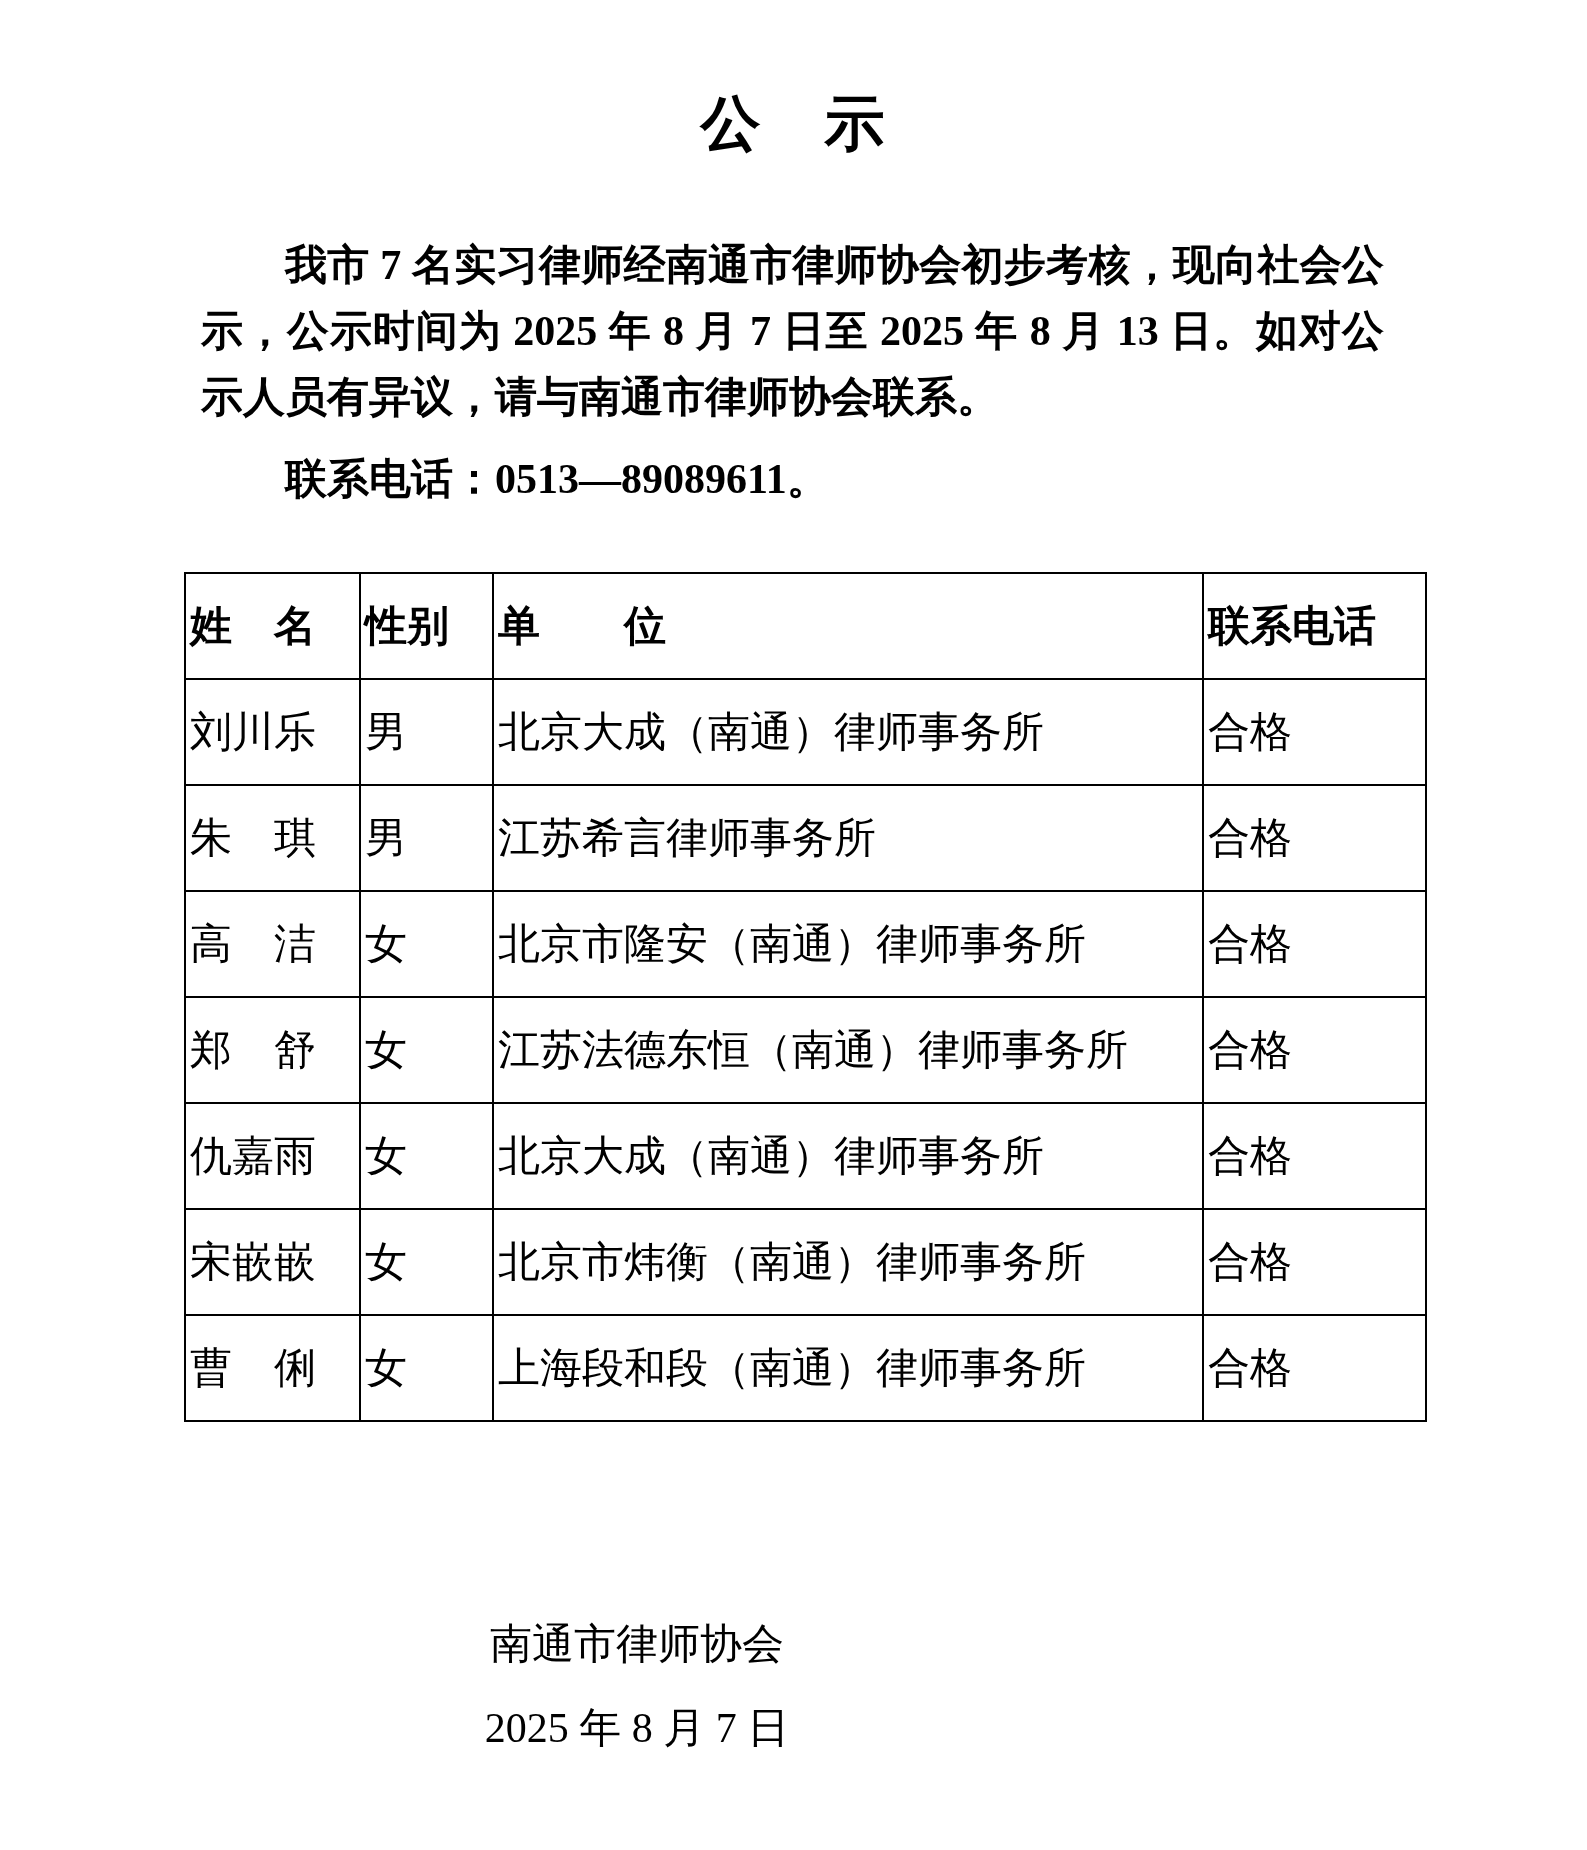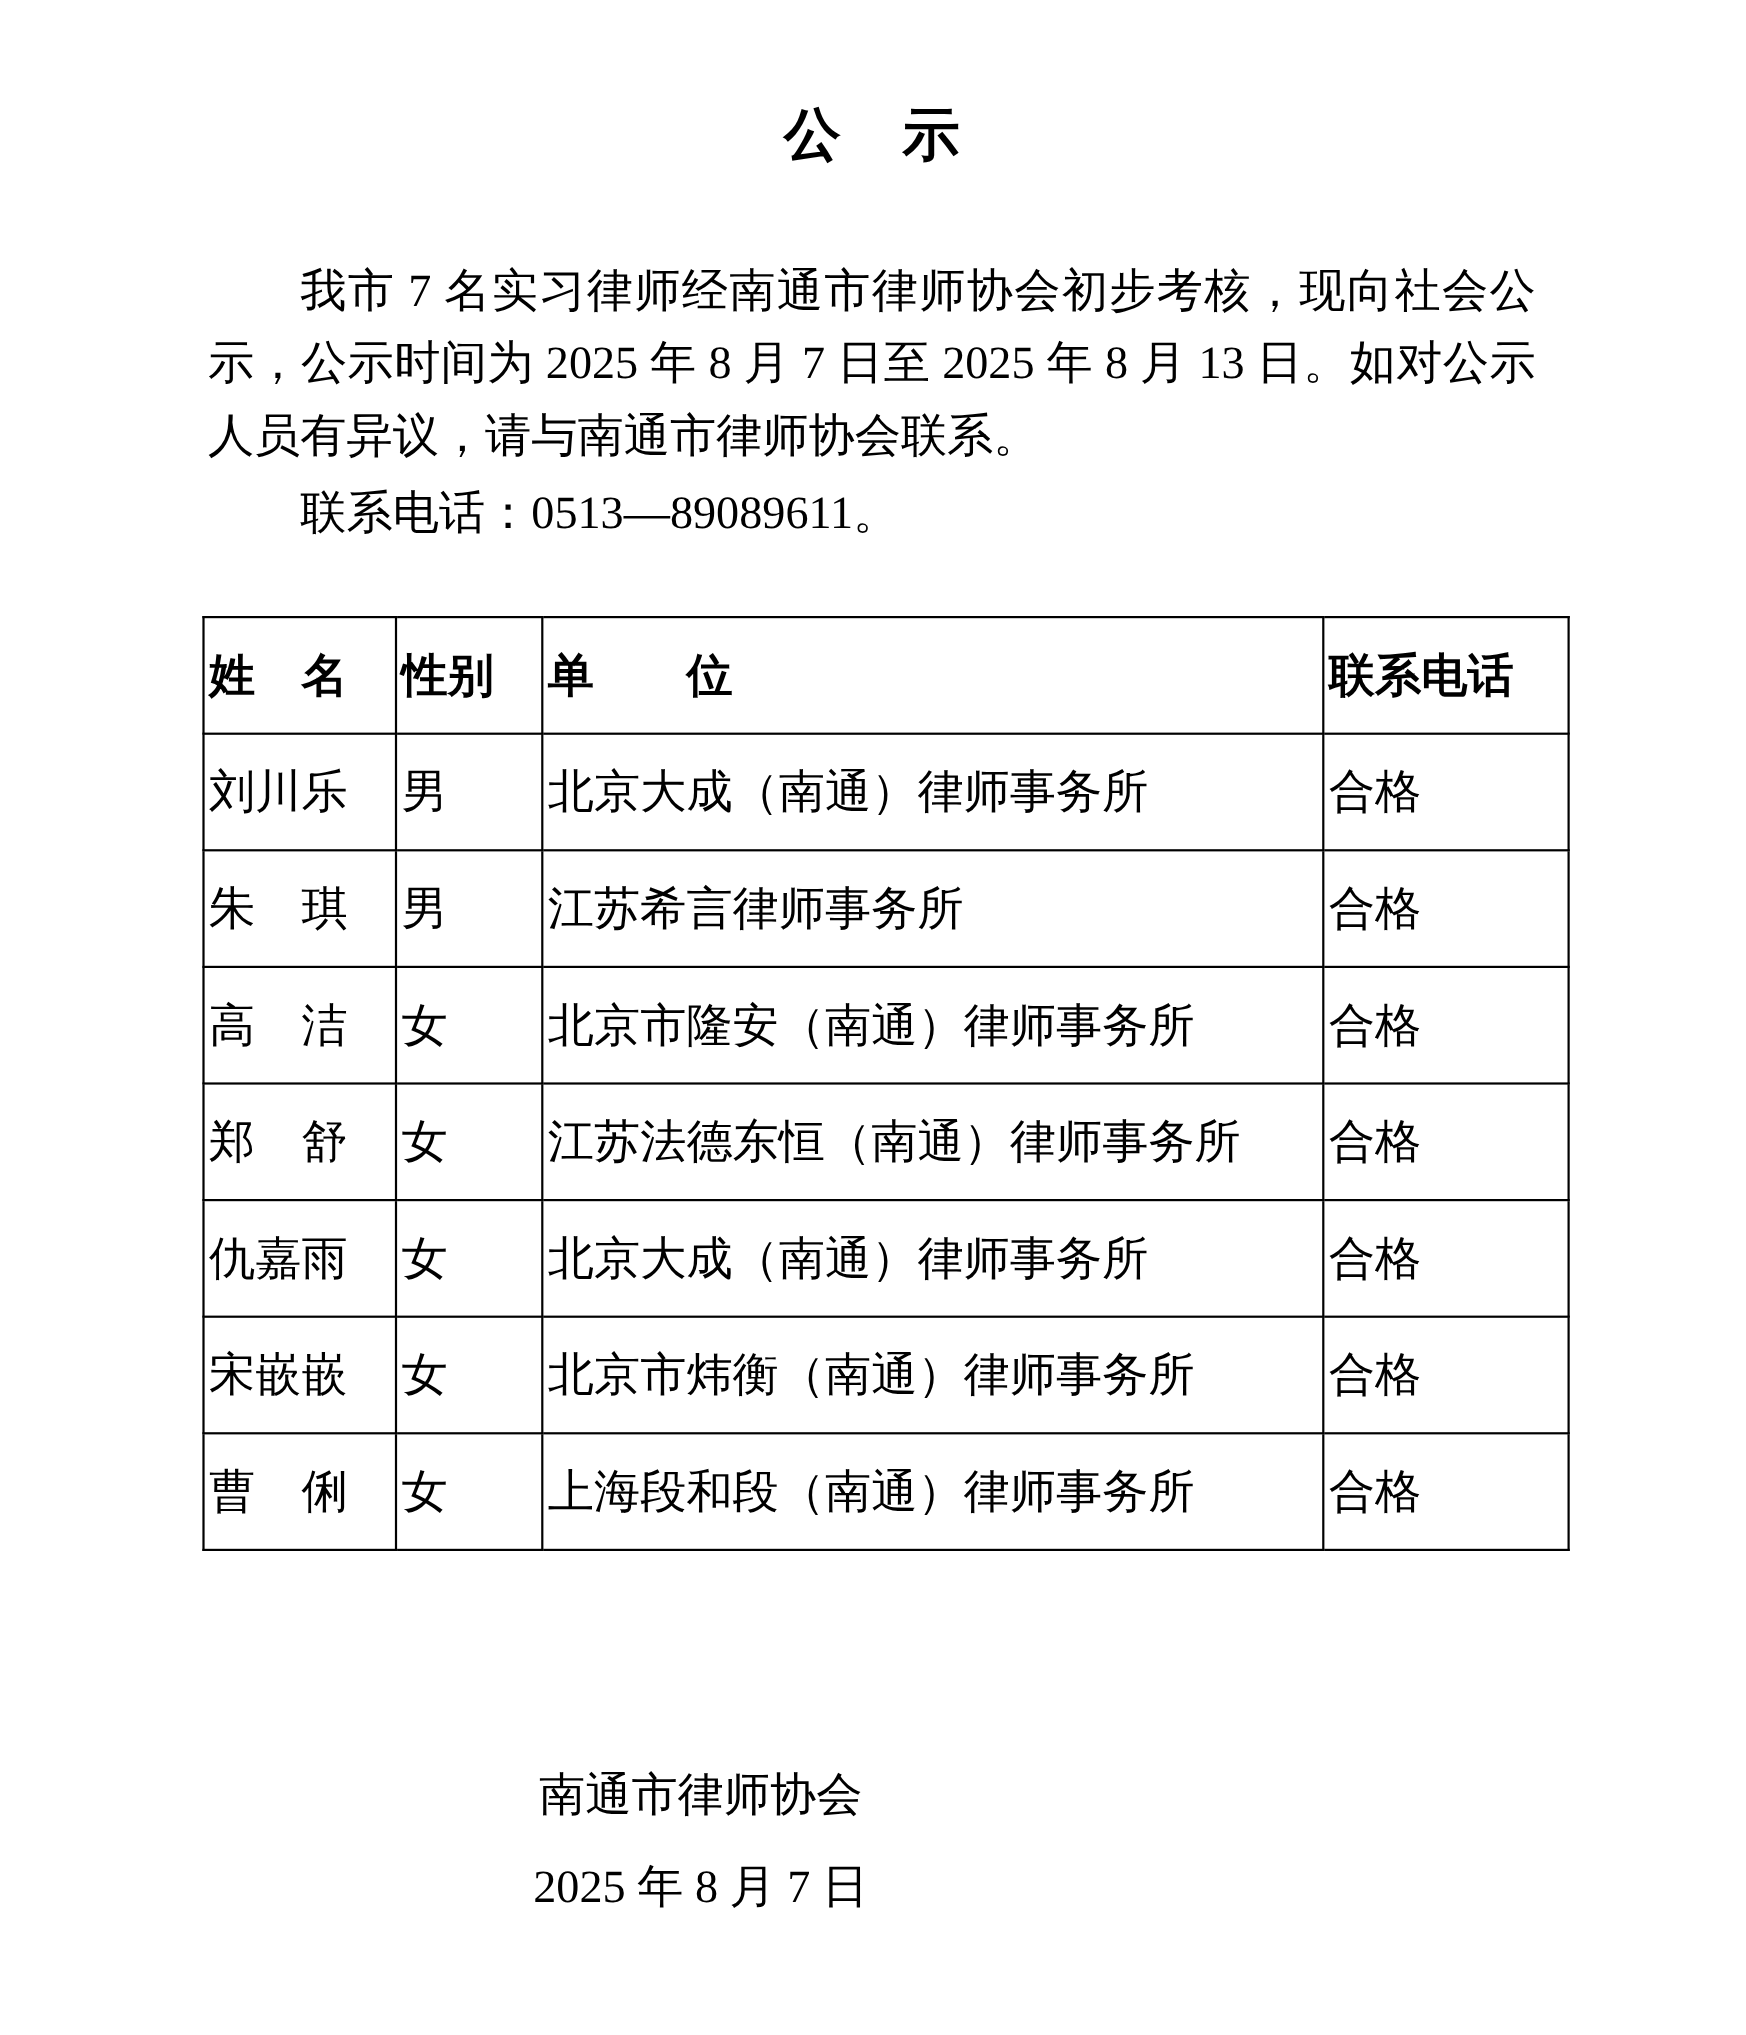--- a/index.html
+++ b/index.html
@@ -11,34 +11,35 @@
     height: 1850px;
     background: #ffffff;
     color: #000000;
     font-family: "Liberation Serif", "DejaVu Serif", serif;
     position: relative;
     overflow: hidden;
   }
   .doc-title {
     margin: 88px 0 0 0;
     text-align: center;
-    font-size: 52px;
+    font-size: 60px;
     line-height: 72px;
     font-weight: bold;
     letter-spacing: 2px;
   }
   .body-text {
     margin: 72px 187px 0 185px;
     font-size: 42px;
     line-height: 66px;
     text-align: justify;
   }
   .body-text p {
-    margin: 4px;
+    margin: 16px;
     text-indent: 2em;
+    font-weight: bold;
   }
   table.roster {
     border-collapse: collapse;
     table-layout: fixed;
     margin: 60px 0 0 184px;
     width: 1241px;
     border: 2px solid #000000;
   }
   .col-name   { width: 175px; }
   .col-gender { width: 133px; }

